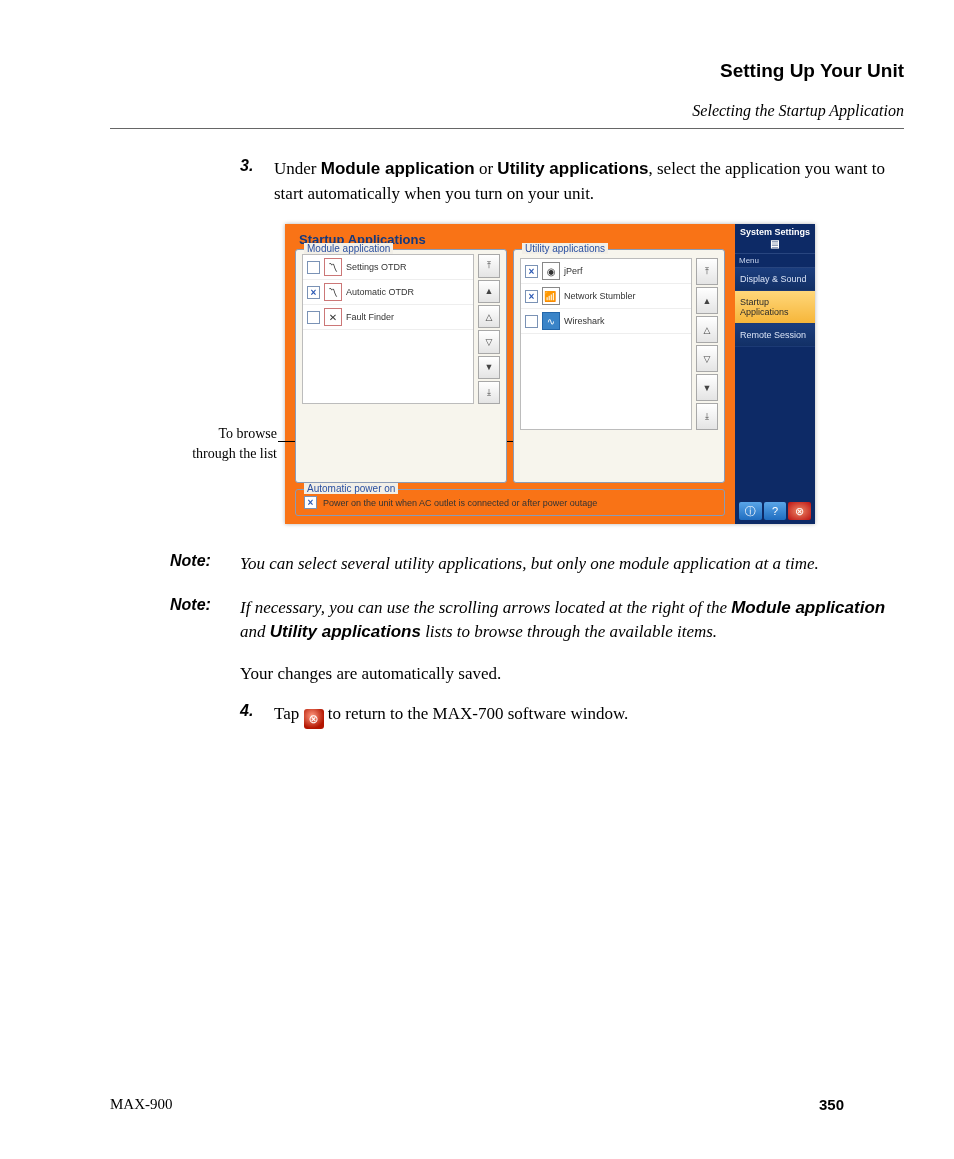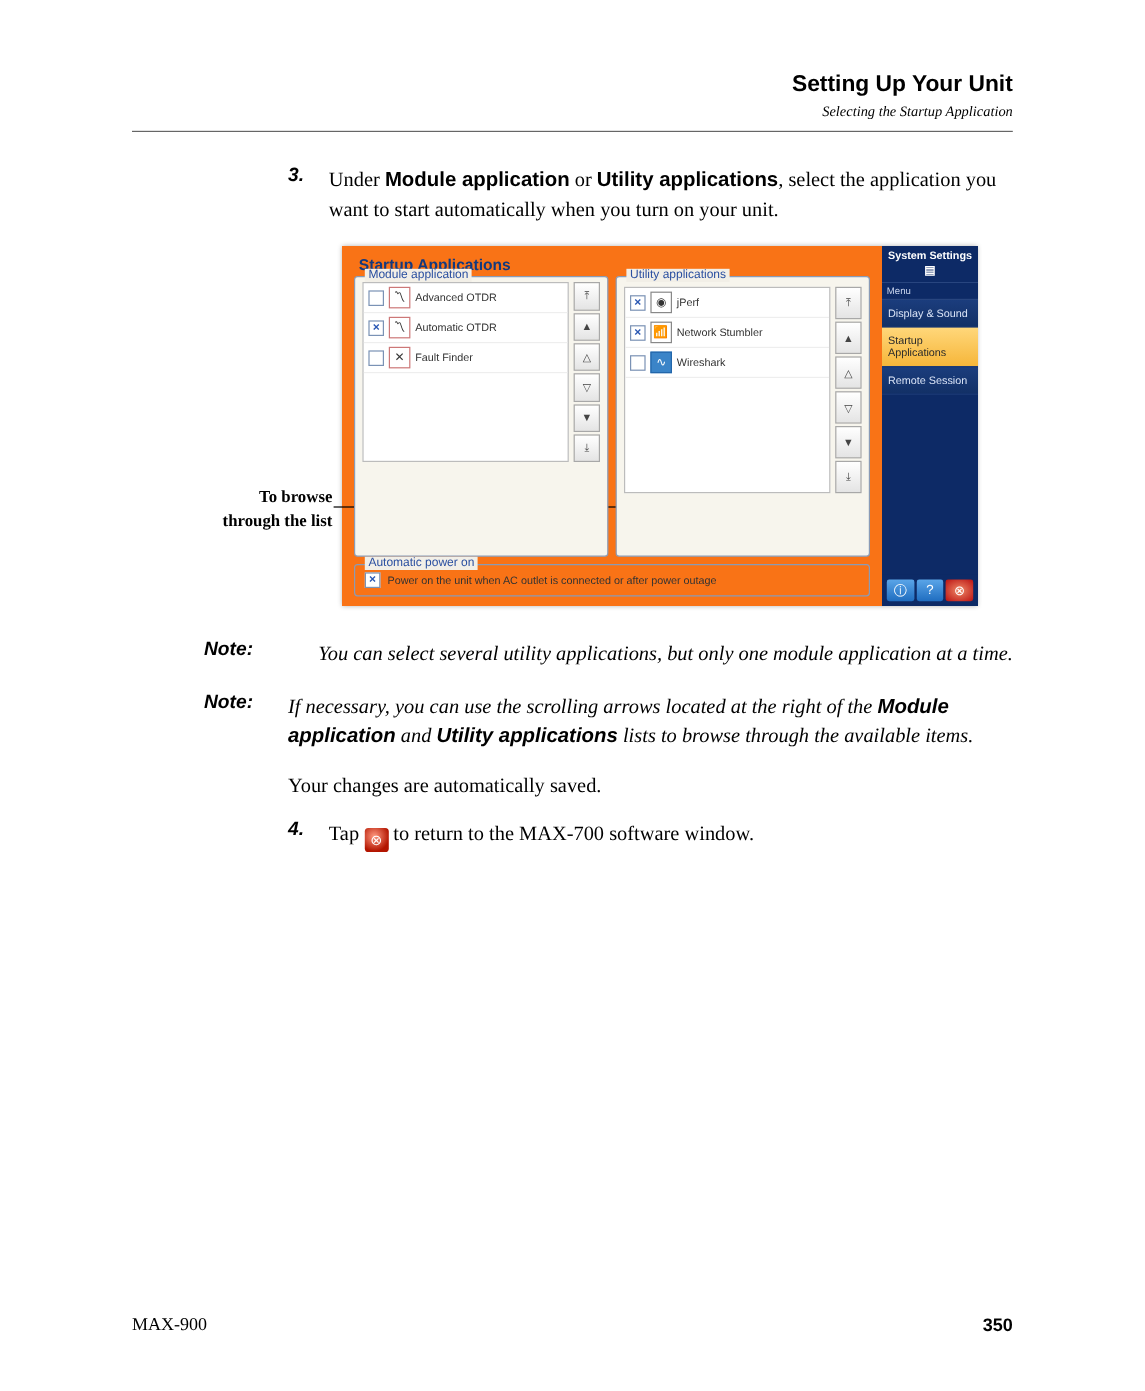--- a/index.html
+++ b/index.html
@@ -5,34 +5,34 @@
   * { box-sizing: border-box; margin: 0; padding: 0; }
   body {
     width: 954px;
     height: 1159px;
     background: #fff;
     font-family: Georgia, 'Times New Roman', serif;
     color: #000;
     position: relative;
   }
   .page {
-    padding: 60px 110px 40px 110px;
+    padding: 60px 50px 40px 110px;
     height: 100%;
     position: relative;
   }
   .header-block { text-align: right; margin-bottom: 4px; }
   .header-title { font-family: Verdana, Arial, sans-serif; font-weight: 700; font-size: 19px; }
-  .header-sub { font-family: Georgia, serif; font-style: italic; font-size: 12px; margin-top: 4px; }
+  .header-sub { font-family: Georgia, serif; font-style: italic; font-size: 16px; margin-top: 20px; }
   .rule { border: none; border-top: 1px solid #666; margin: 8px 0 28px 0; }
   .step-row { display: flex; margin-left: 130px; margin-bottom: 18px; }
   .step-num { font-family: Verdana, Arial, sans-serif; font-weight: 700; font-style: italic; font-size: 16px; width: 34px; flex-shrink: 0; }
   .step-body { font-size: 17px; line-height: 1.45; }
   .step-body b { font-family: Verdana, Arial, sans-serif; font-weight: 700; }
   .screenshot-wrap { position: relative; margin: 12px 0 28px 0; display:flex; }
-  .callout { width: 175px; text-align: right; font-size: 14px; line-height:1.4; padding-right:8px; padding-top:200px;font-weight:bold; }
+  .callout { width: 175px; text-align: right; font-size: 14px; line-height:1.4; padding-right:8px; padding-top:200px; }
   .callout-line {
     position: absolute;
     left: 168px;
     top: 217px;
     width: 240px;
     height: 10px;
     border-top: 1px solid #000;
     border-right: 1px solid #000;
   }
   .screenshot {
@@ -63,21 +63,21 @@
   .ss-side { width:80px; background:#0d2a66; color:#fff; display:flex; flex-direction:column; font-size:9px; }
   .side-head { background:#0d2a66; color:#fff; padding:4px 4px; font-weight:700; border-bottom:1px solid #28457f; display:flex; justify-content:space-between; align-items:center;flex-direction:column;}
   .side-menu-lbl { background:#0d2a66; padding:2px 4px; font-size:8px; color:#c9d5ee; border-bottom:1px solid #28457f;}
   .side-item { padding:6px 5px; border-bottom:1px solid #1c3a75; background:linear-gradient(#1b3d7d,#123066); color:#d9e3f6; cursor:default;}
   .side-item.active { background:linear-gradient(#ffd77a,#f6b63a); color:#2a2a2a; font-weight:400;}
   .side-footer { margin-top:auto; display:flex; gap:2px; padding:4px; background:#0d2a66;}
   .foot-btn { flex:1; height:18px; border-radius:2px; display:flex; align-items:center; justify-content:center; font-size:11px;}
   .foot-info{background:linear-gradient(#5aa5e8,#1f6dc0);color:#fff;}
   .foot-help{background:linear-gradient(#5aa5e8,#1f6dc0);color:#fff;}
   .foot-close{background:radial-gradient(#e86,#b11);color:#fff;}
-  .note-row { display:flex; margin-left:60px; margin-right:0; margin-bottom:20px;justify-content:space-between; }
+  .note-row { display:flex; margin-left:60px; margin-right:0; margin-bottom:20px; }
   .note-lbl { font-family: Verdana, Arial, sans-serif; font-weight:700; font-style: italic; font-size:16px; width:70px; flex-shrink:0; }
   .note-body { font-size:17px; font-style: italic; line-height:1.4; }
   .note-body b { font-family: Verdana, Arial, sans-serif; font-weight:700; font-style: italic;}
   .plain-para { margin-left:130px; font-size:17px; margin-bottom:18px; }
   .inline-close-icon { display:inline-flex; width:20px; height:20px; border-radius:3px; background:radial-gradient(circle at 40% 35%, #ff9980, #b31500 70%); vertical-align:-4px; align-items:center; justify-content:center; color:#fff; font-size:12px; font-family: Arial, sans-serif; font-style: normal;}
   .footer { position:absolute; bottom:46px; left:110px; right:110px; display:flex; justify-content:space-between; font-size:15px; }
   .footer .pg { font-family: Verdana, Arial, sans-serif; font-weight:700; }
 </style>
 </head>
 <body>
@@ -108,21 +108,21 @@
         <div class="ss-title">Startup Applications</div>
         <div class="ss-body">
 
           <div class="panel">
             <div class="panel-title">Module application</div>
             <div class="app-list-wrap">
               <div class="app-list">
                 <div class="app-row">
                   <div class="cb"></div>
                   <div class="app-icon">〽</div>
-                  <span>Advanced OTDR</span>
+                  <span>Settings OTDR</span>
                 </div>
                 <div class="app-row">
                   <div class="cb">×</div>
                   <div class="app-icon">〽</div>
                   <span>Automatic OTDR</span>
                 </div>
                 <div class="app-row">
                   <div class="cb"></div>
                   <div class="app-icon">✕</div>
                   <span>Fault Finder</span>

